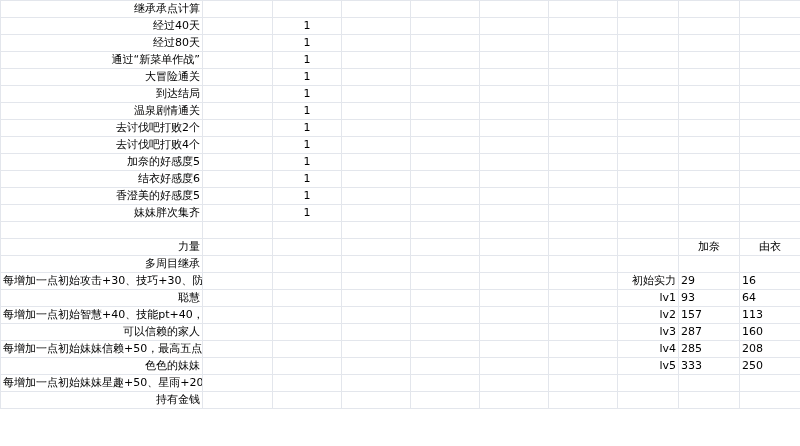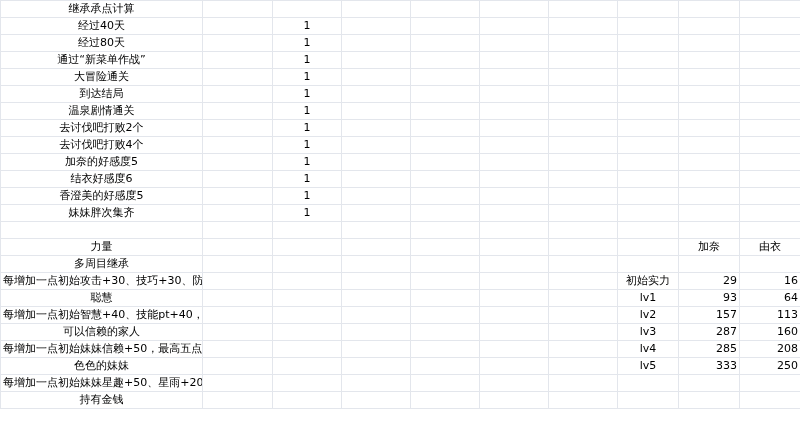--- a/index.html
+++ b/index.html
@@ -39,22 +39,22 @@
   col.c1 { width: 70px; }
   col.c2 { width: 69px; }
   col.c3 { width: 69px; }
   col.c4 { width: 69px; }
   col.c5 { width: 69px; }
   col.c6 { width: 69px; }
   col.c7 { width: 61px; }
   col.c8 { width: 61px; }
   col.c9 { width: 61px; }
   .center { text-align: center; }
-  .right { text-align: right; }
-  .left { text-align: center; margin-left: 28px; }
+  .right { }
+  .left { text-align: right; margin-left: 28px; }
   .blank { }
   
   td.spill {
     overflow: visible;
     white-space: nowrap;
     position: relative;
     z-index: 2;
   }
   td.spill span {
     position: absolute;

